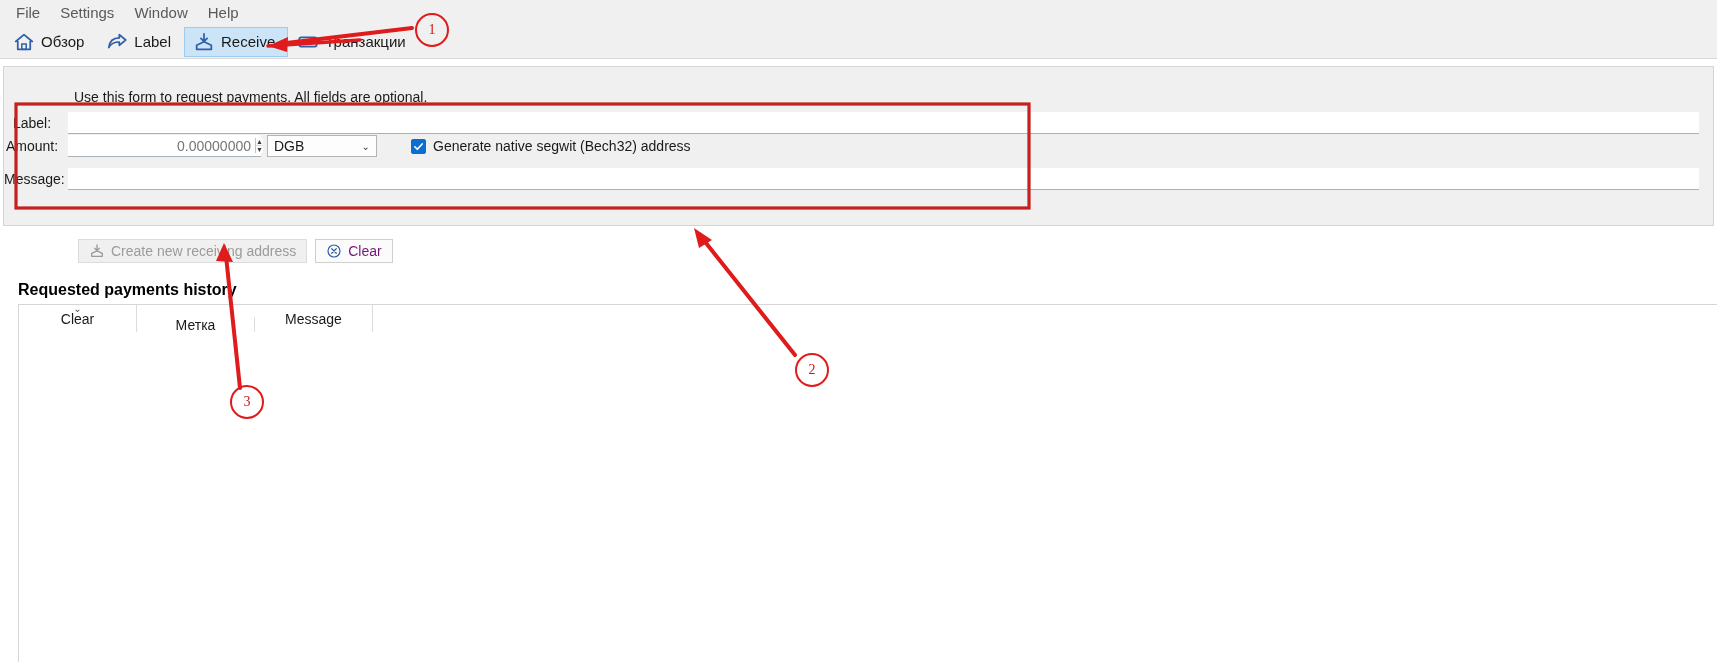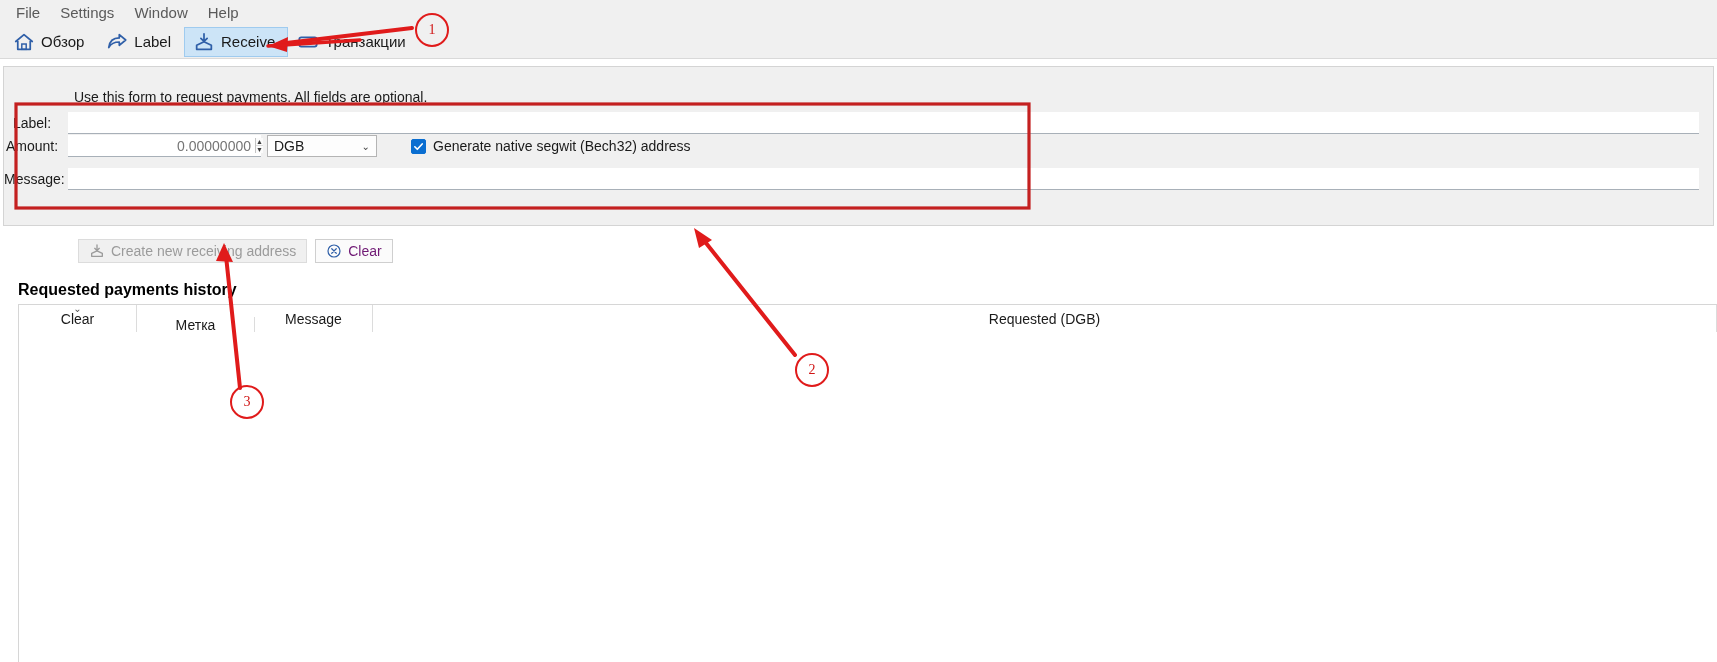--- a/index.html
+++ b/index.html
@@ -356,23 +356,20 @@
       <div class="th" style="width:118px;">
         <span class="sortchev">⌄</span>
         <span>Clear</span>
       </div>
       <div class="th" style="width:118px;margin-top:12px;">
         <span>Метка</span>
       </div>
       <div class="th" style="width:118px;">
         <span>Message</span>
       </div>
-      <div class="th" style="flex:1;">
-        <span>Requested (DGB)</span>
-      </div>
     </div>
     <div class="tbody"></div>
   </div>
 
 </div>
 
 <svg class="anno" viewBox="0 0 1717 662">
 
   <line x1="412" y1="28" x2="278" y2="44" stroke="#e01b1b" stroke-width="4" stroke-linecap="round"></line>
   <polygon points="268,46 288,37 287,52" fill="#e01b1b"></polygon>

